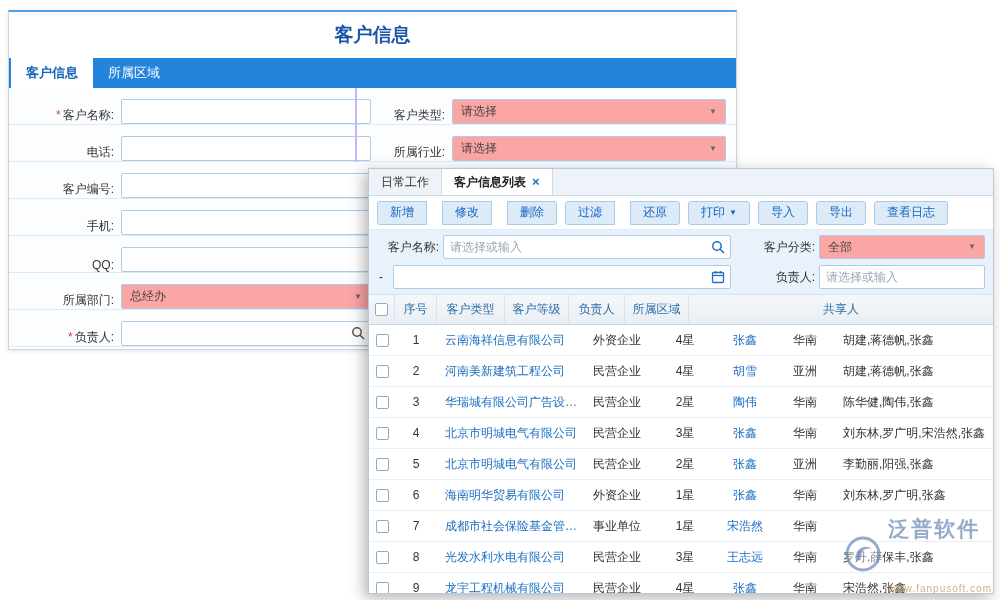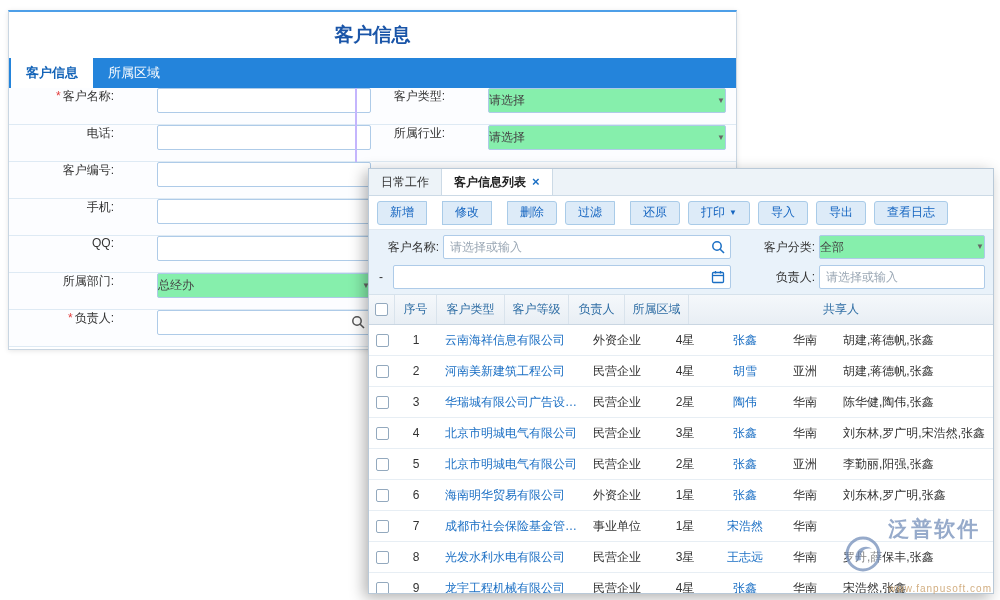--- a/index.html
+++ b/index.html
@@ -15,26 +15,26 @@
     background:#fff;border:1px solid #C9D6E2;border-top:2px solid #4D9FE8;
     box-shadow:0 1px 5px rgba(0,0,0,.10);z-index:1;overflow:hidden;
   }
   .f-title{height:46px;line-height:46px;text-align:center;font-size:19px;font-weight:bold;color:#1A55A8;background:#fff;}
   .f-tabbar{height:30px;background:#2484DB;display:flex;align-items:stretch;}
   .f-tab{line-height:30px;padding:0 15px;font-size:13px;color:#fff;cursor:pointer;}
   .f-tab.active{background:#fff;color:#1464B8;font-weight:bold;margin-left:2px;}
   #form-body{position:relative;height:259px;background:#FCFDFF;}
   #form-left{width:362px;}
   #form-right{position:absolute;left:346px;top:0;right:0;border-left:2px solid #c4b5fd;}
-  .f-row{display:flex;align-items:flex-start;height:37px;border-bottom:1px solid #DEEAF4;box-sizing:border-box;gap:36px;}
+  .f-row{display:flex;align-items:flex-end;height:37px;border-bottom:1px solid #DEEAF4;box-sizing:border-box;}
   .f-label{width:105px;text-align:right;padding-right:7px;font-size:12px;color:#333;flex-shrink:0;}
   .f-row-r .f-label{width:88px;}
   .f-req{color:#E23C3C;margin-right:2px;}
   .f-input{width:250px;height:25px;border:1px solid #AECBE8;border-radius:2px;box-sizing:border-box;font-size:12px;padding:0 6px;background:#fff;color:#333;outline:none;}
-  .f-select{display:flex;align-items:center;justify-content:space-between;background:#86efac;border:1px solid #AECBE8;border-radius:2px;font-size:12px;color:#444;padding:0 0;box-sizing:border-box;height:25px;width:250px;cursor:pointer;}
+  .f-select{display:flex;align-items:center;justify-content:space-between;background:#fca5a5;border:1px solid #AECBE8;border-radius:2px;font-size:12px;color:#444;padding:0 8px;box-sizing:border-box;height:25px;width:250px;cursor:pointer;}
   .f-row-r .f-ctl{flex:1;margin-right:10px;width:auto;}
   .caret{font-size:8px;color:#666;line-height:1;}
   .f-search-wrap{position:relative;width:250px;height:25px;}
   .f-search-input{width:100%;padding-right:26px;}
   .f-search-icon{position:absolute;right:6px;top:5px;color:#555;cursor:pointer;}
   
   #list-window{
     position:absolute;left:368px;top:168px;width:624px;height:424px;
     background:#fff;border:1px solid #B9C9D8;
     box-shadow:-4px 4px 14px rgba(0,0,0,.30);z-index:10;overflow:hidden;

